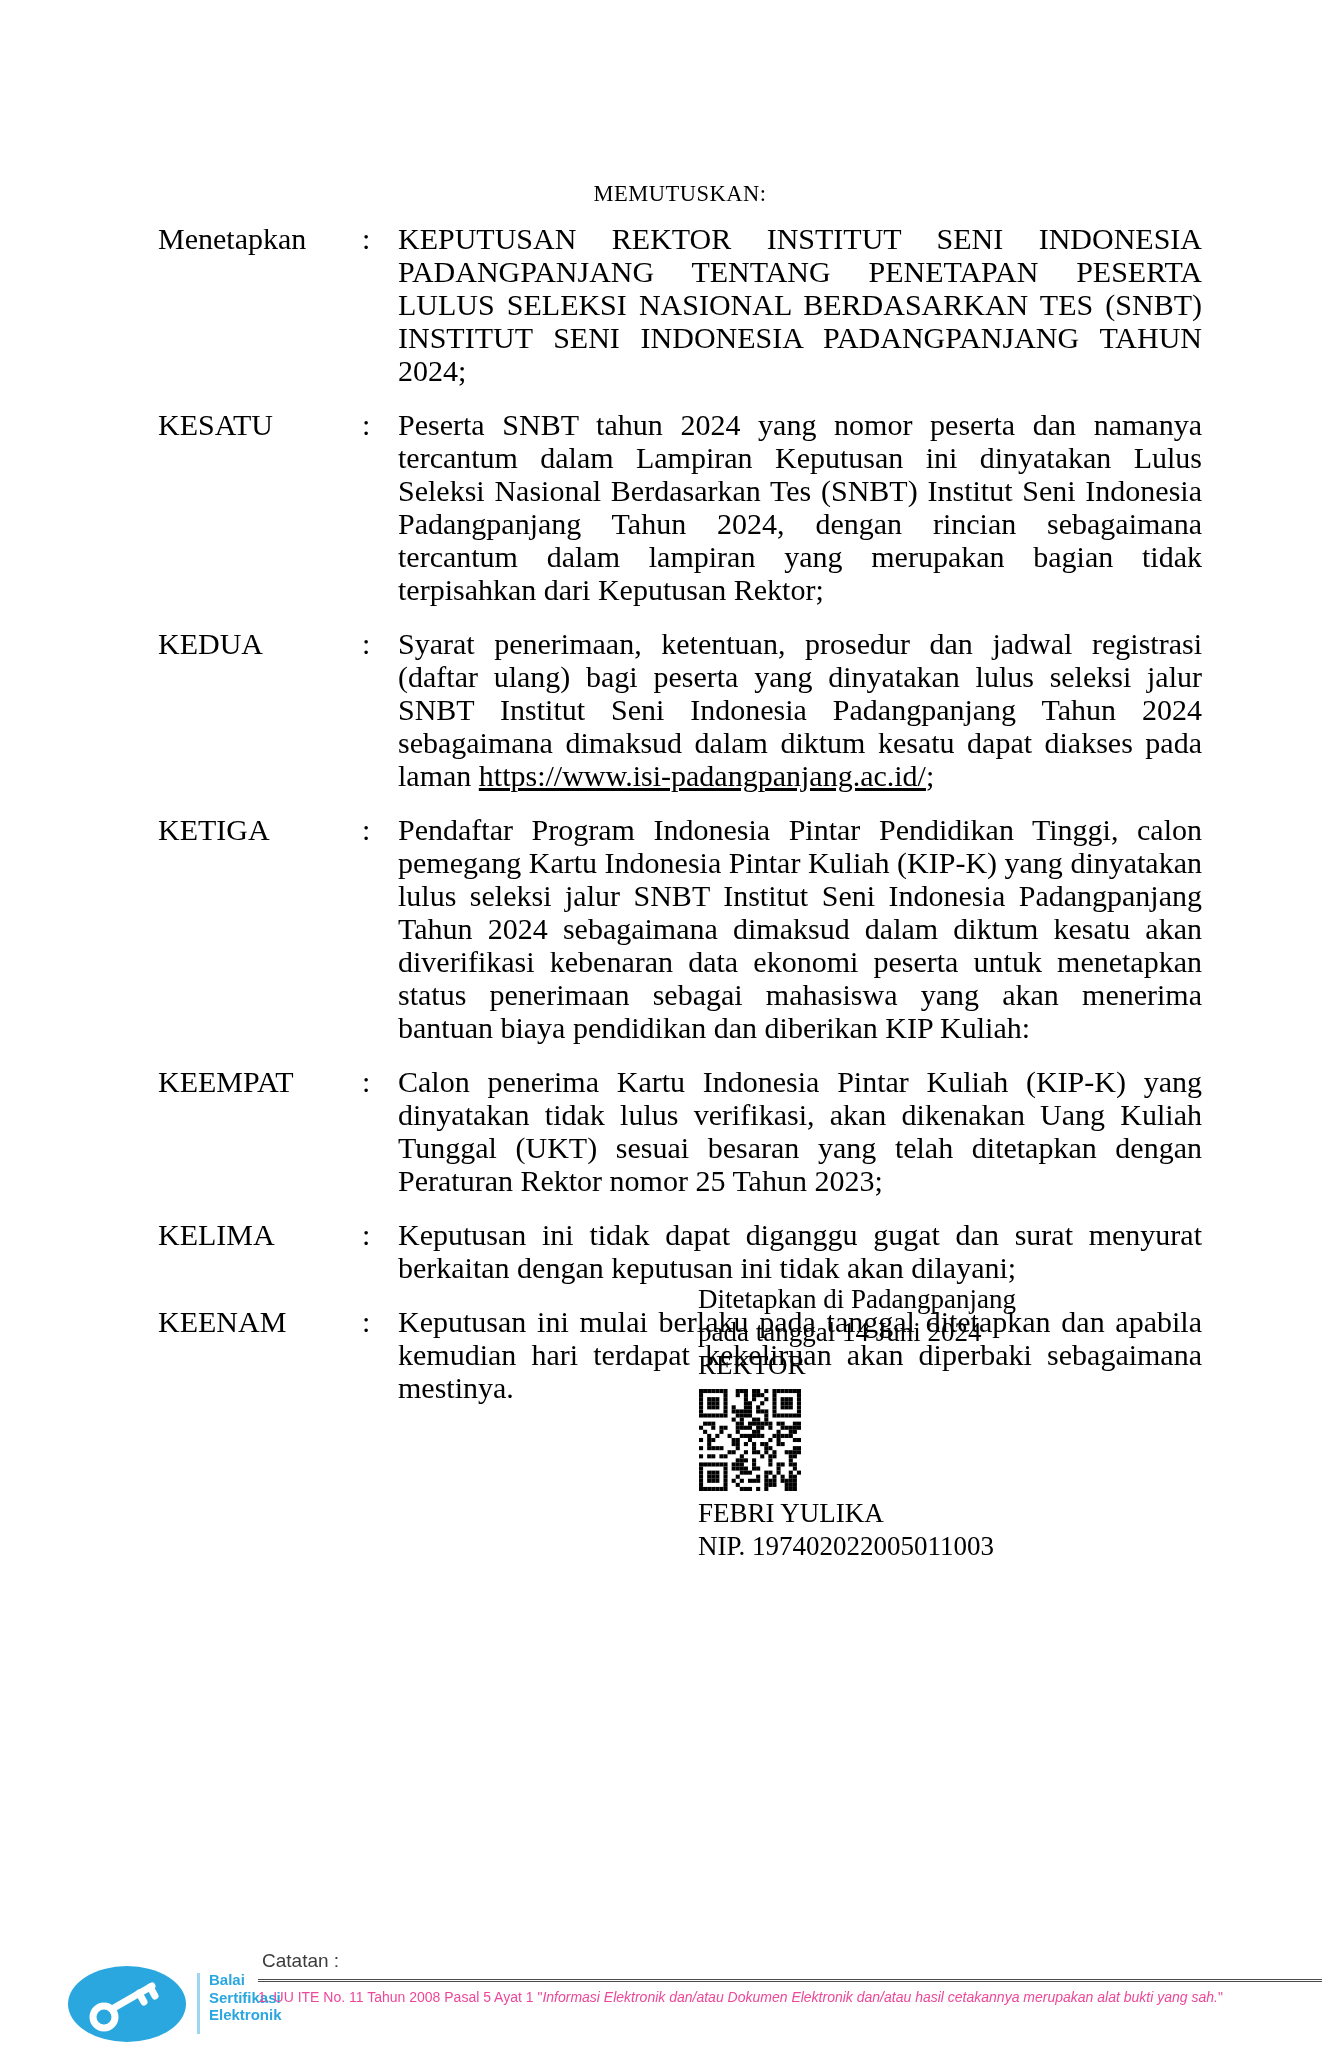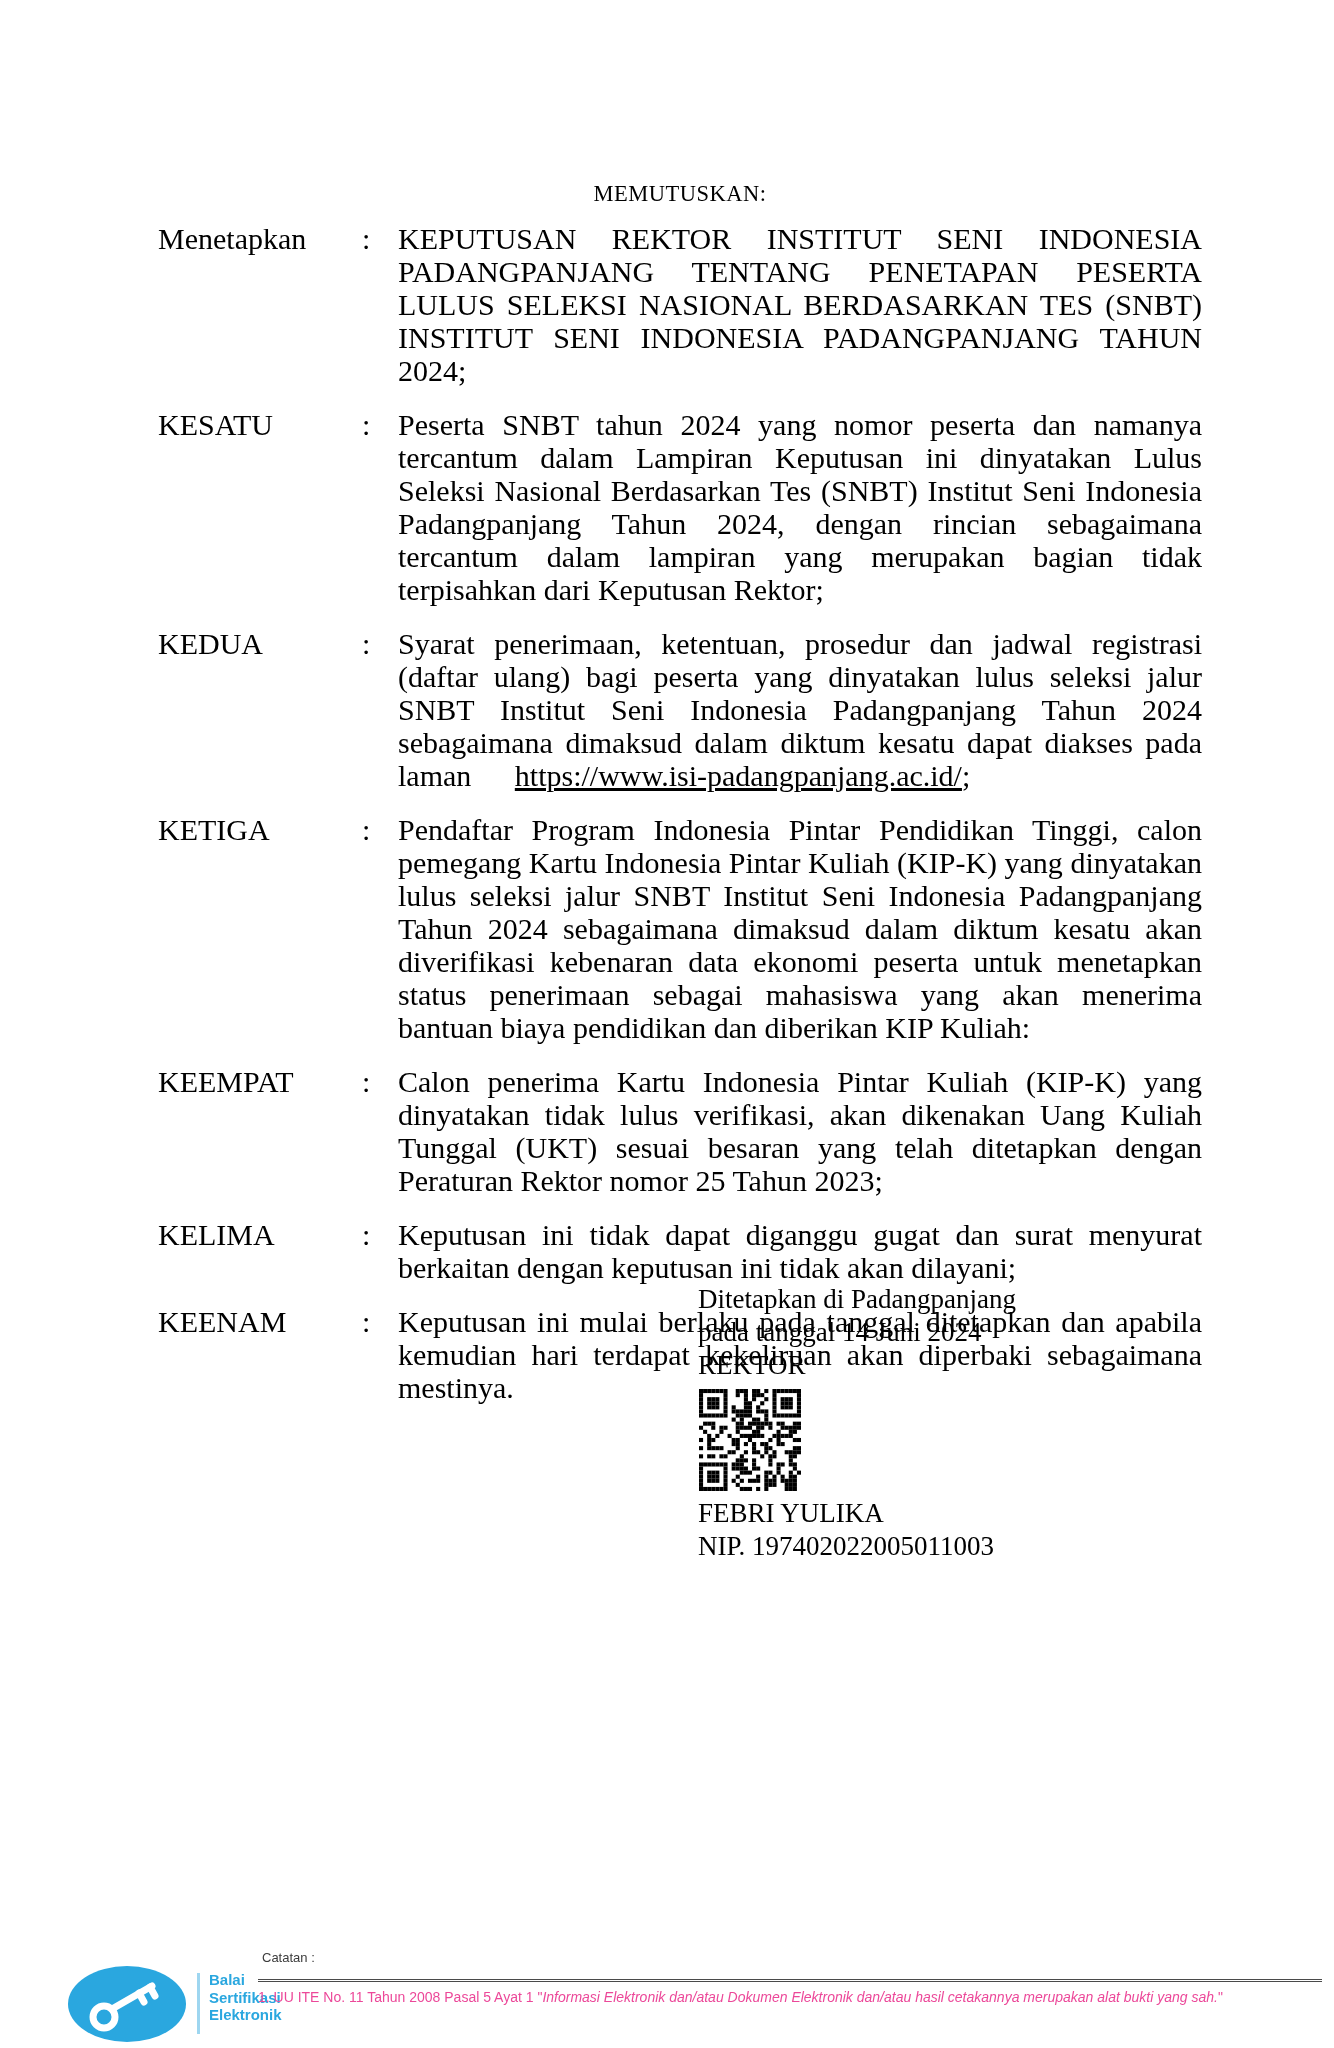--- a/index.html
+++ b/index.html
@@ -9,34 +9,34 @@
   }
   .content{position:absolute;left:158px;top:180px;width:1044px;}
   .doc-title{
     text-align:center;font-size:22.5px;line-height:28px;font-weight:normal;
     margin:0 0 14px 0;letter-spacing:.5px;
   }
   .row{display:flex;align-items:flex-start;margin-bottom:21px;font-size:30px;line-height:33px;}
   .row .lbl{flex:0 0 204px;width:204px;}
   .row .col{flex:0 0 36px;width:36px;}
   .row .txt{flex:1;text-align:justify;}
-  .link{text-decoration:underline;color:#000;cursor:pointer;margin-left:36px;}
+  .link{text-decoration:underline;color:#000;cursor:pointer;}
   .signature{position:absolute;left:698px;top:1283px;font-size:27px;line-height:33px;}
   .qr{width:102px;height:102px;margin:7px 0 6px 1px;display:block;}
   .sig-name{margin-top:4px;}
   .footer-logo{position:absolute;left:66px;top:1965px;width:122px;height:78px;}
   .footer-divider{position:absolute;left:197px;top:1973px;width:3px;height:61px;background:#9ed6f0;}
   .brand{
     position:absolute;left:209px;top:1971px;
     font-family:"Liberation Sans",sans-serif;font-weight:bold;
     font-size:15px;line-height:17.5px;color:#2aa7df;
   }
   .catatan{
     position:absolute;left:262px;top:1950px;
-    font-family:"Liberation Sans",sans-serif;font-size:13px;color:#3c3c3c;
+    font-family:"Liberation Sans",sans-serif;font-size:19px;color:#3c3c3c;
   }
   .rule{
     position:absolute;left:258px;top:1979px;width:1064px;height:3px;
     border-top:1px solid #4a4a4a;border-bottom:1px solid #4a4a4a;box-sizing:border-box;
   }
   .notes{
     position:absolute;left:258px;top:1986px;width:1072px;
     font-family:"Liberation Sans",sans-serif;font-size:14px;line-height:22.5px;color:#ec4899;
   }
   .notes .it{font-style:italic;}

